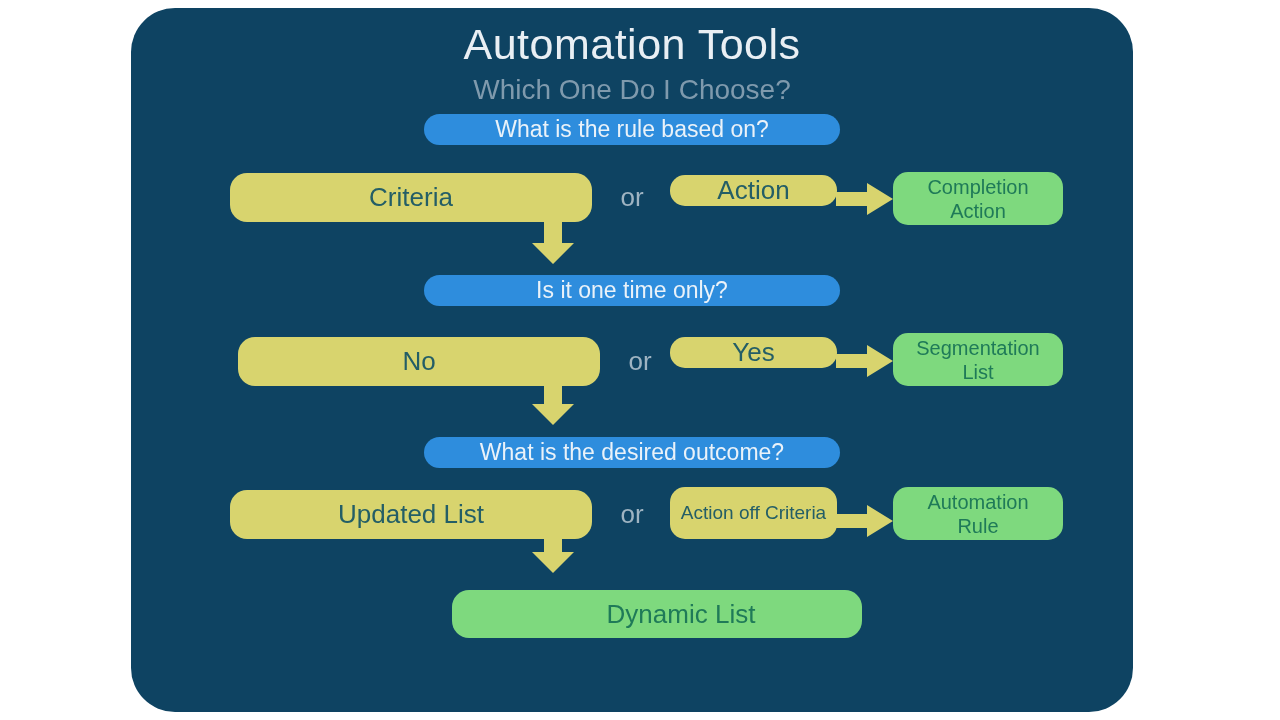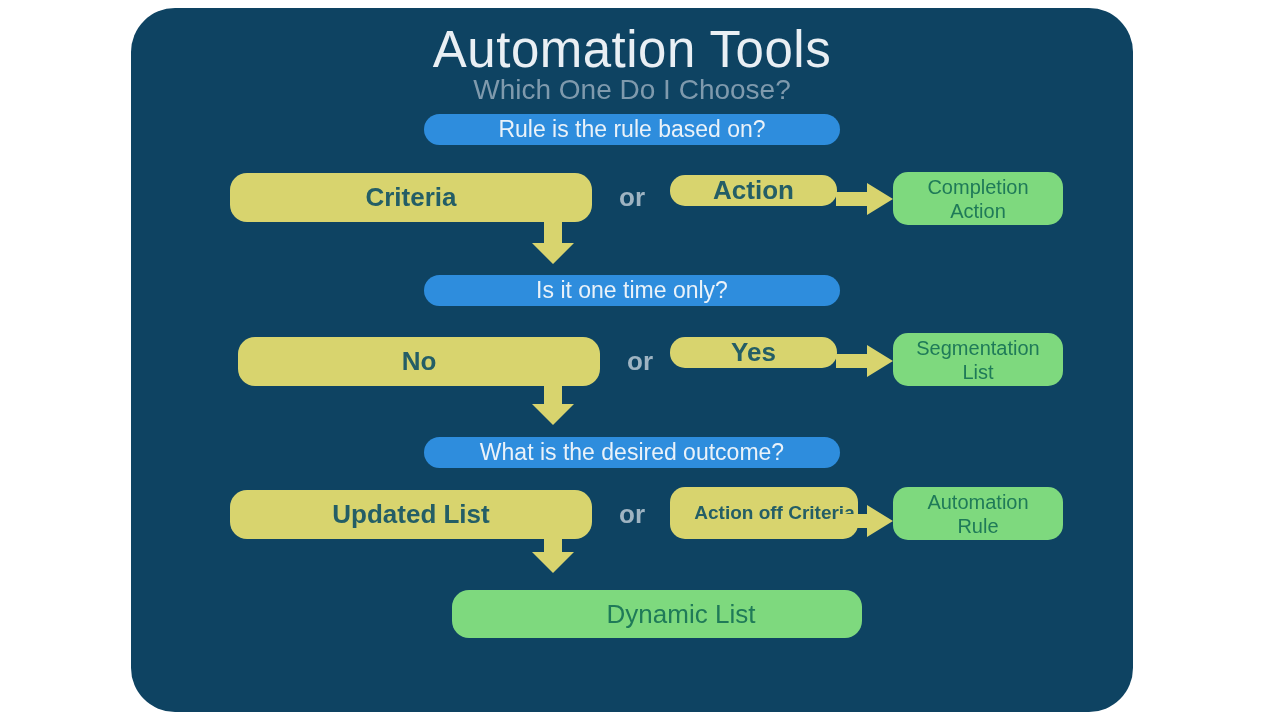--- a/index.html
+++ b/index.html
@@ -19,21 +19,21 @@
     height: 704px;
     background: var(--panel, #0e4362);
     border-radius: 44px;
   }
   .title {
     position: absolute;
     top: 12px;
     left: 0;
     width: 100%;
     text-align: center;
-    font-size: 51px;
+    font-size: 43px;
     font-weight: 300;
     letter-spacing: 0.5px;
     color: var(--title-text, #e9eff4);
   }
   .subtitle {
     position: absolute;
     top: 66px;
     left: 0;
     width: 100%;
     text-align: center;
@@ -63,38 +63,38 @@
   .opt {
     position: absolute;
     background: var(--option-box, #d8d46e);
     color: var(--option-text, #245e66);
     border-radius: 17px;
     display: flex;
     align-items: center;
     justify-content: center;
     text-align: center;
     font-size: 26px;
-    font-weight: 700;
+    font-weight: 400;
     line-height: 1.1;
   }
   .opt-left  { left: 99px;  width: 362px; height: 49px; }
   .opt-right { left: 539px; width: 167px; height: 31px; border-radius: 15px; }
   .opt-right.small { font-size: 19px; }
 
   .or {
     position: absolute;
     left: 471px;
     width: 60px;
     height: 49px;
     display: flex;
     align-items: center;
     justify-content: center;
     color: var(--or-text, #9fb4c2);
     font-size: 26px;
-    font-weight: 700;
+    font-weight: 400;
   }
 
   .result {
     position: absolute;
     left: 762px;
     width: 170px;
     height: 53px;
     background: var(--result-box, #7ed97e);
     color: var(--result-text, #1f7a58);
     border-radius: 15px;
@@ -126,42 +126,42 @@
     padding-left: 48px;
   }
 
   .row1-top   { top: 165px; }
   .row1-right { top: 167px; }
   .row1-res   { top: 164px; }
   .row2-top   { top: 329px; margin-left: 8px; }
   .row2-right { top: 329px; }
   .row2-res   { top: 325px; }
   .row3-top   { top: 482px; }
-  .row3-right { top: 479px; height: 52px; padding-left: 21px; }
+  .row3-right { top: 479px; height: 52px; }
   .row3-res   { top: 479px; }
 
   .arrow { position: absolute; }
   .arrow svg polygon { fill: var(--option-box, #d8d46e); }
   .down-1 { left: 400px; top: 214px; }
   .down-2 { left: 400px; top: 375px; }
   .down-3 { left: 400px; top: 523px; }
   .right-arrow { left: 705px; }
   .rarr-1 { top: 175px; }
   .rarr-2 { top: 337px; }
   .rarr-3 { top: 497px; }
 </style>
 </head>
 <body>
 
 <div class="panel">
 
   <div class="title">Automation Tools</div>
   <div class="subtitle">Which One Do I Choose?</div>
 
-  <div class="pill pill1">Rule is the rule based on?</div>
+  <div class="pill pill1">What is the rule based on?</div>
 
   <div class="opt opt-left row1-top">Criteria</div>
   <div class="or row1-top">or</div>
   <div class="opt opt-right row1-right">Action</div>
   <div class="arrow right-arrow rarr-1">
     <svg width="57" height="32" viewBox="0 0 57 32">
         <polygon points="0,9 31,9 31,0 57,16 31,32 31,23 0,23"></polygon>
       </svg>
   </div>
   <div class="result row1-res">Completion Action</div>

